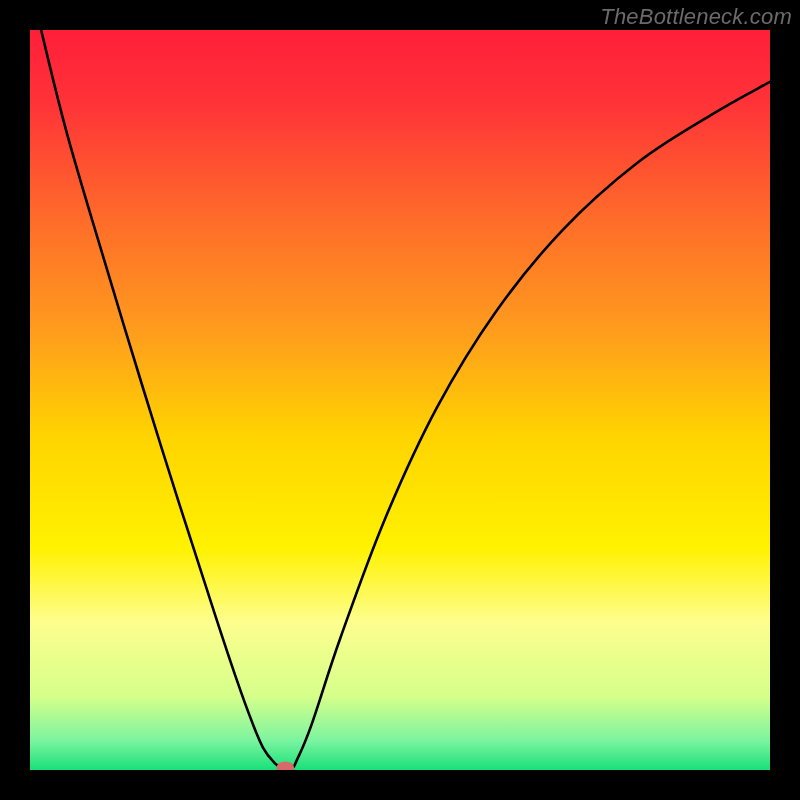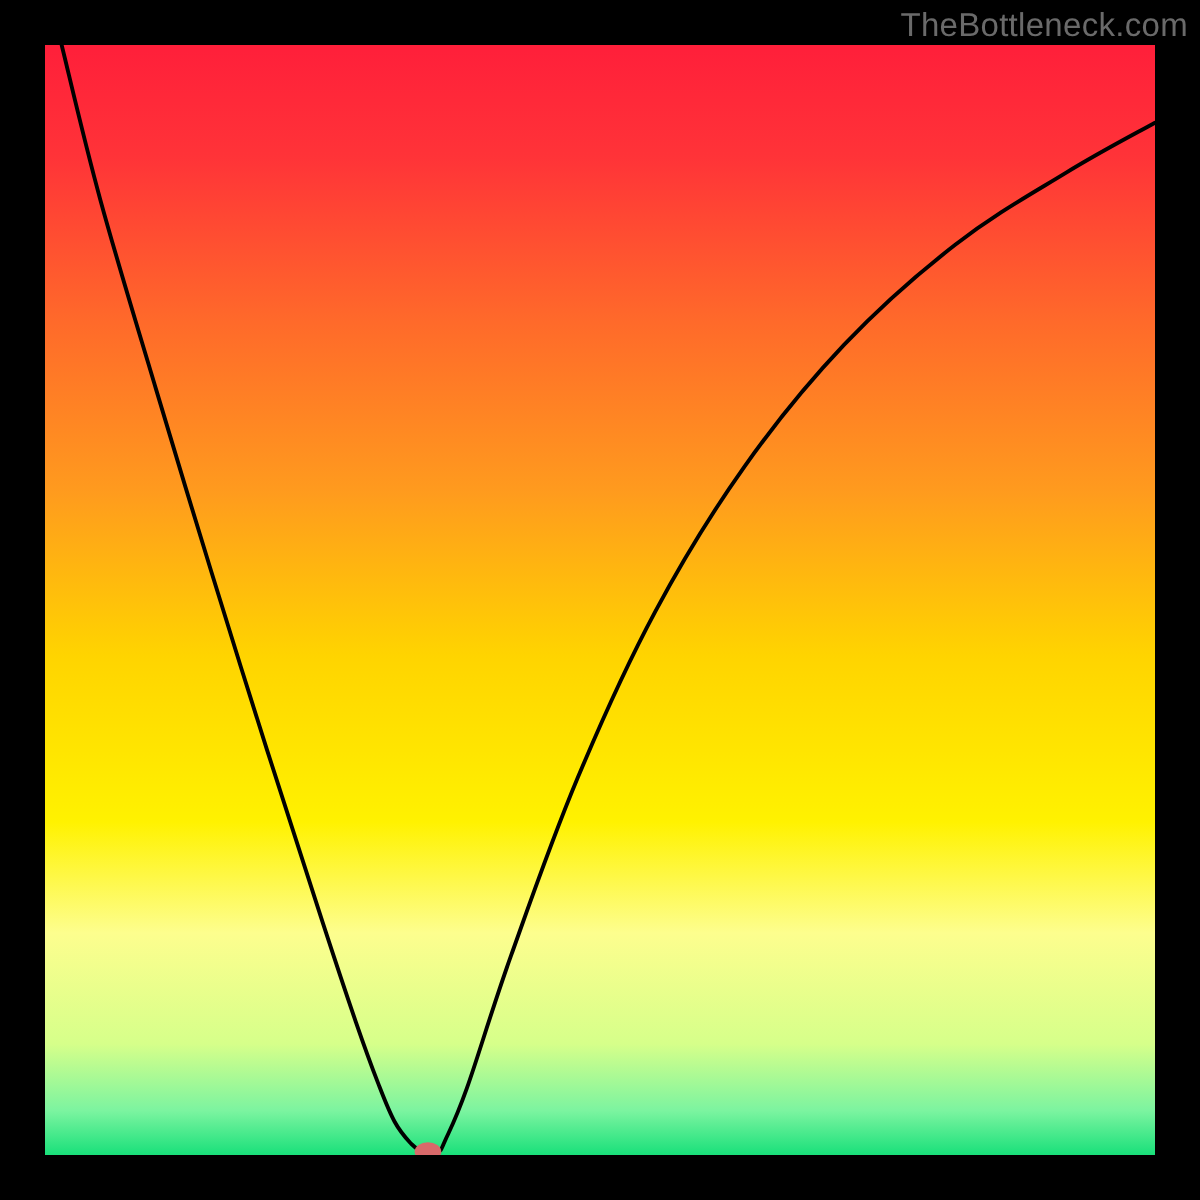--- a/index.html
+++ b/index.html
@@ -9,20 +9,21 @@
     height: 800px;
     overflow: hidden;
     background: #000;
     font-family: Arial, Helvetica, sans-serif;
   }
   .frame {
     position: relative;
     width: 800px;
     height: 582px;
     background: #000;
+    font-style: italic;
   }
   .plot-area {
     position: absolute;
     left: 30px;
     top: 30px;
     width: 740px;
     height: 740px;
     overflow: hidden;
   }
   .gradient-bg {

